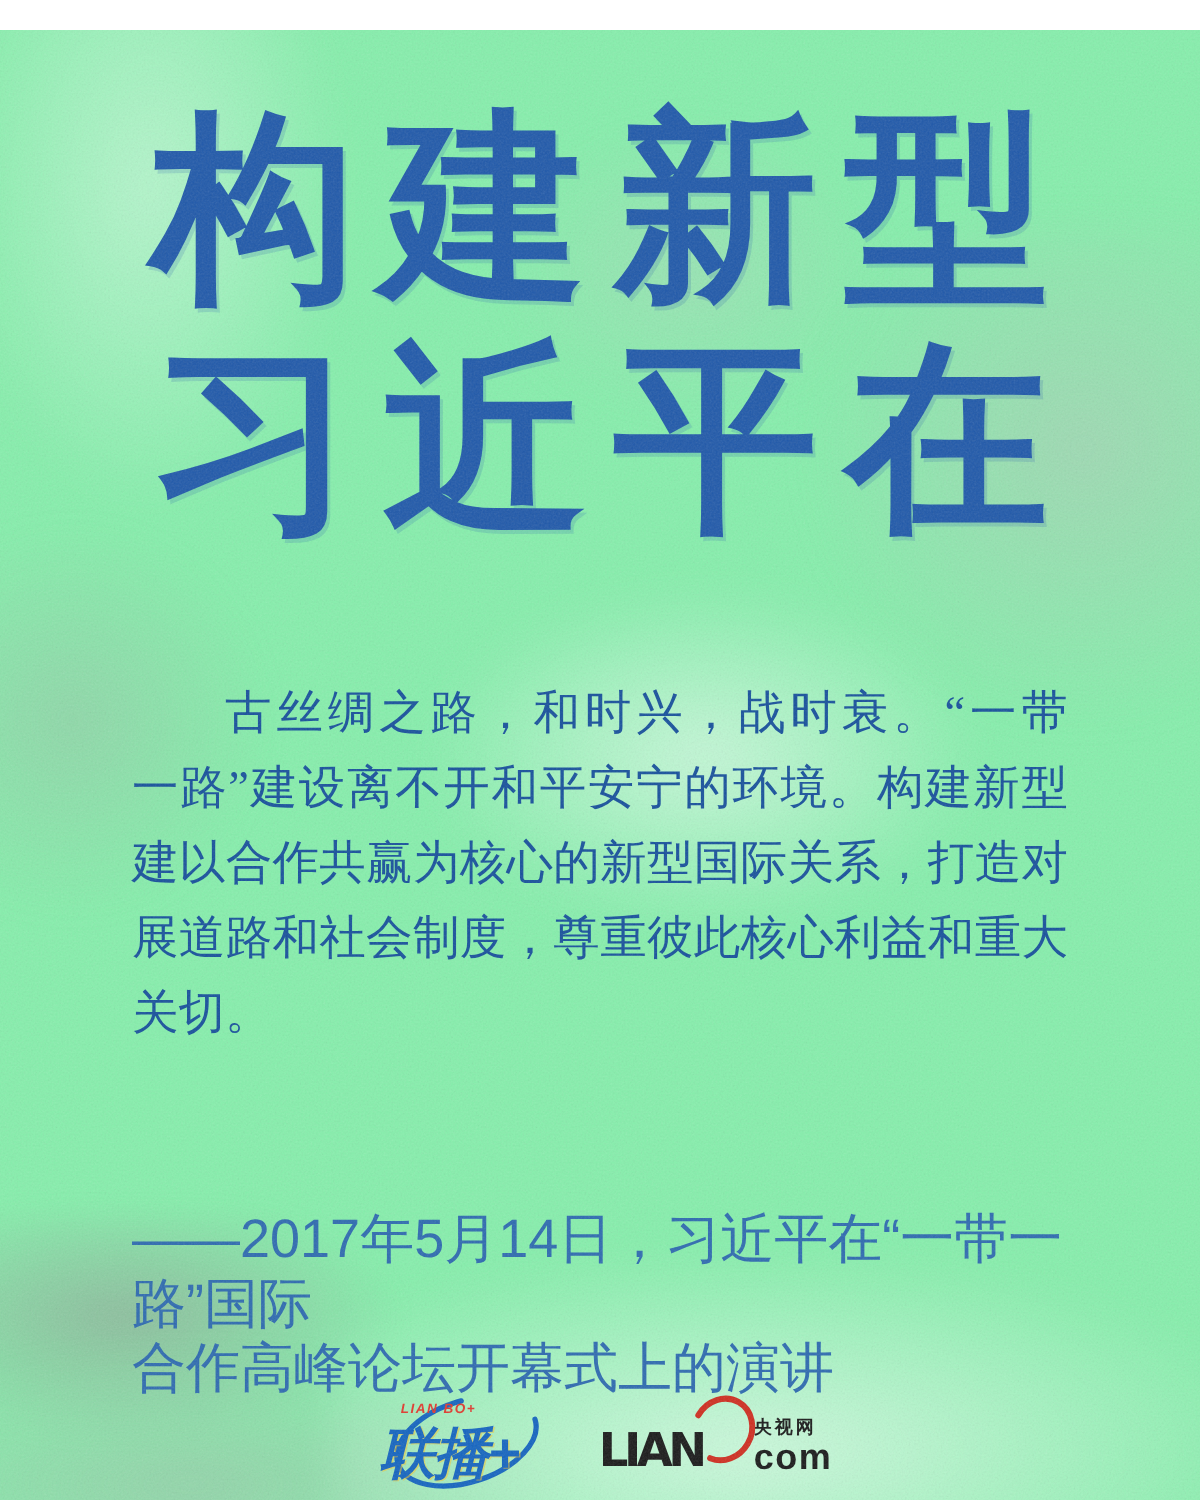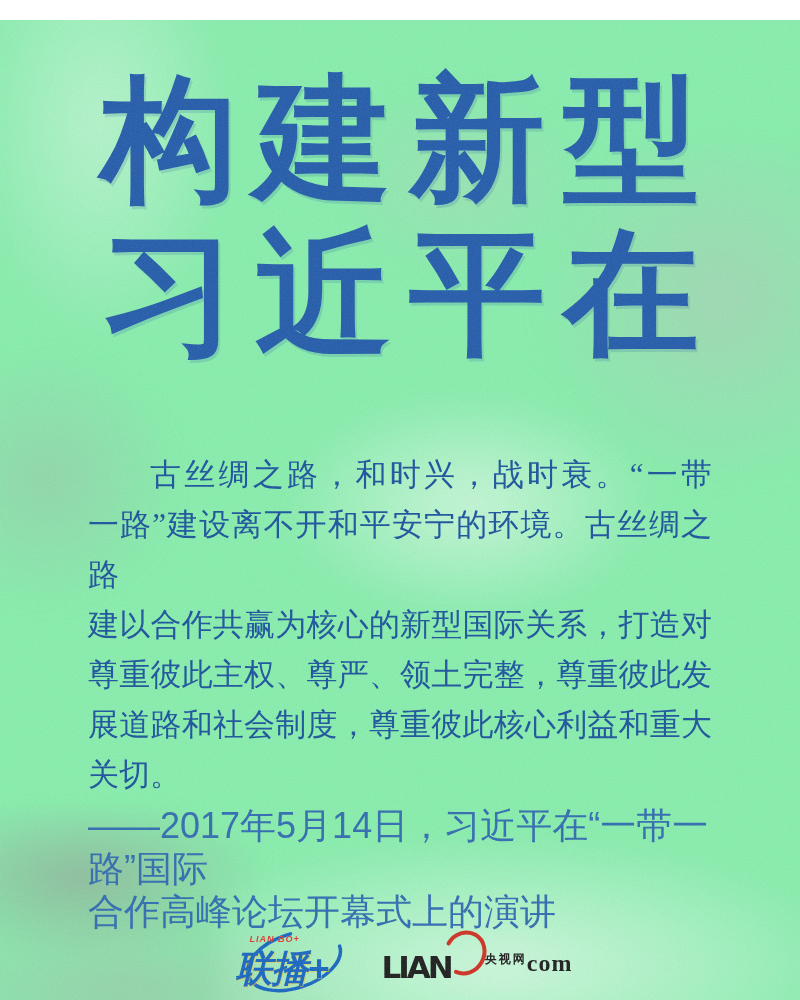--- a/index.html
+++ b/index.html
@@ -116,21 +116,21 @@
   .lianbo-arc { position: absolute; left: 0; top: 0; }
 
   .cctv-logo { position: relative; display: flex; align-items: center; height: 66px; }
   .cctv-text {
     font-family: "DejaVu Sans", sans-serif;
     font-size: 31px; font-weight: 900; letter-spacing: -3px;
     color: #1a1a1a; line-height: 1;
     margin-top: 12px;
   }
   .cctv-arc { position: relative; left: -8px; top: -8px; }
-  .cctv-col { display: flex; margin-left: -12px; margin-top: 4px; font-family: Liberation Serif, serif; }
+  .cctv-col { display: flex; flex-direction: column; margin-left: -12px; margin-top: 4px; }
   .cctv-site { font-size: 12px; font-weight: bold; color: #1a1a1a; letter-spacing: 2px; }
   .cctv-com  { font-size: 24px; font-weight: bold; color: #1a1a1a; line-height: 1.0; letter-spacing: 1px; }
 </style>
 </head>
 <body>
 
 <div class="poster">
 
   <div class="wm wm1a"></div>
   <div class="wm wm1b"></div>
@@ -143,23 +143,22 @@
 
   <div class="content">
 
     <div class="title">
       <div>构建新型</div>
       <div>习近平在</div>
     </div>
 
     <div class="quote">
       <div class="quote-line first">古丝绸之路，和时兴，战时衰。“一带</div>
-      <div class="quote-line">一路”建设离不开和平安宁的环境。古丝绸之路</div>
+      <div class="quote-line">一路”建设离不开和平安宁的环境。构建新型</div>
       <div class="quote-line">建以合作共赢为核心的新型国际关系，打造对</div>
-      <div class="quote-line">尊重彼此主权、尊严、领土完整，尊重彼此发</div>
       <div class="quote-line">展道路和社会制度，尊重彼此核心利益和重大</div>
       <div class="quote-line last">关切。</div>
     </div>
 
     <div class="attribution">
       <div>——2017年5月14日，习近平在“一带一路”国际</div>
       <div>合作高峰论坛开幕式上的演讲</div>
     </div>
 
     <div class="footer">

